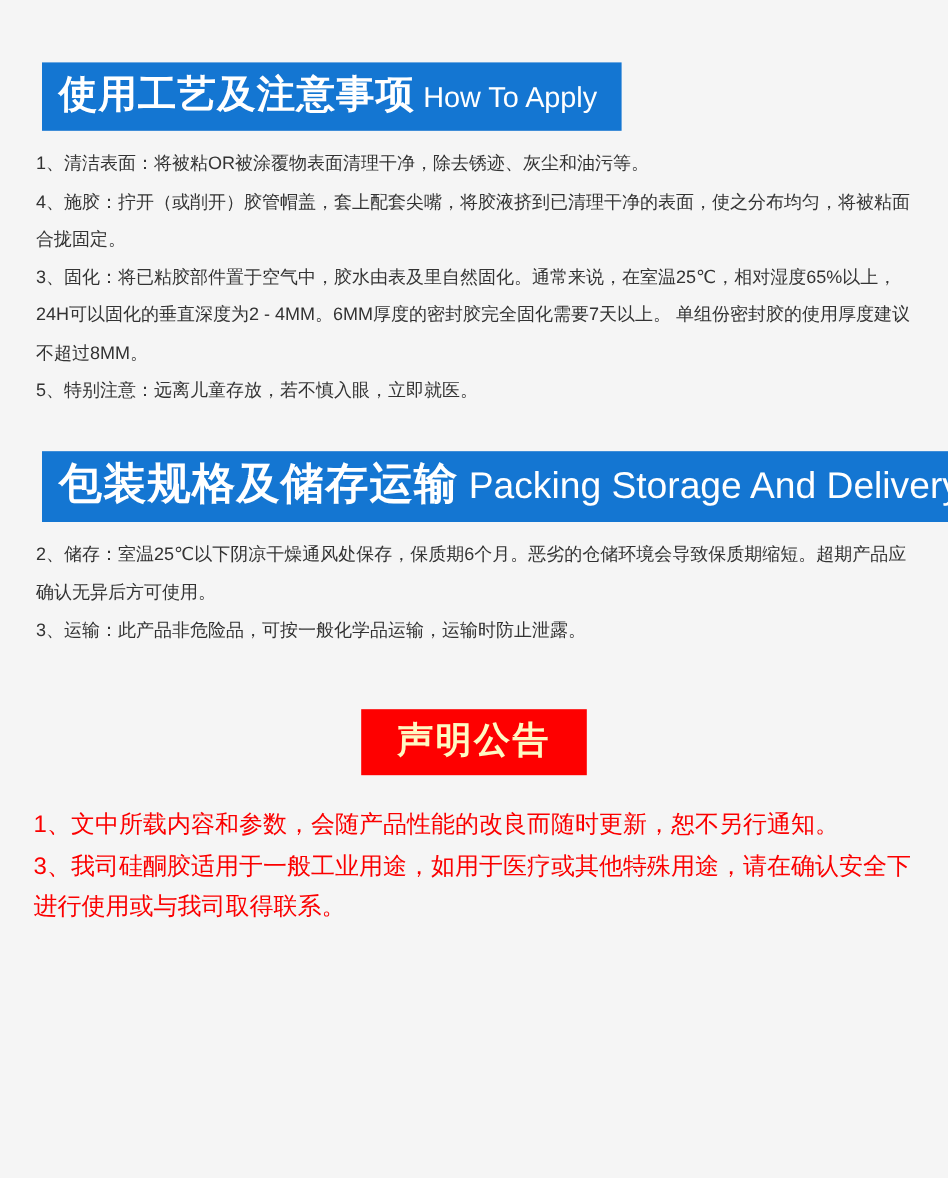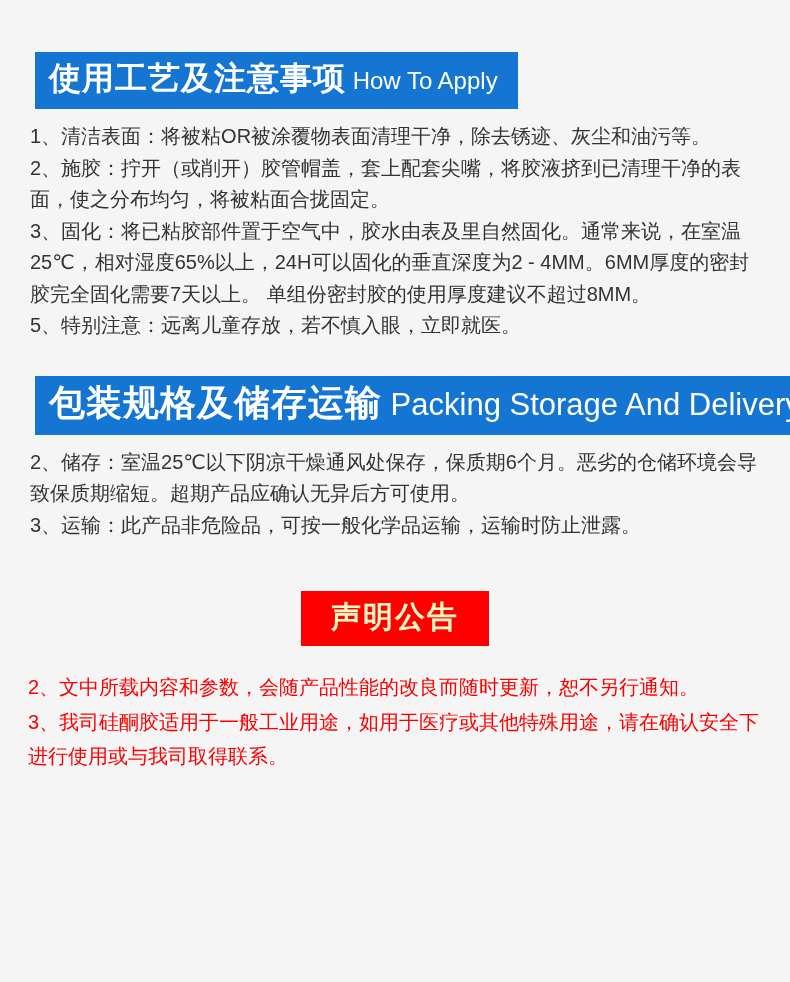--- a/index.html
+++ b/index.html
@@ -45,21 +45,21 @@
     margin: 50px auto 0 auto;
     padding: 6px 30px 8px 30px;
     background: #fe0000;
     color: #fef9c3;
     font-size: 30px;
     font-weight: bold;
     letter-spacing: 2px;
   }
   .body-text {
     padding: 12px 28px 0 30px;
-    font-size: 20px;
+    font-size: 15px;
     line-height: 31.5px;
     color: #333333;
   }
   .body-text p {
     margin: 0;
     white-space: pre-wrap;
   }
   .notice-text {
     padding: 24px 26px 0 28px;
     font-size: 20px;
@@ -73,35 +73,35 @@
 </style>
 </head>
 <body>
 
 <div class="page">
 
   <section>
     <div class="banner banner-apply"><span class="zh">使用工艺及注意事项</span><span class="en"> How To Apply</span></div>
     <div class="body-text">
       <p>1、清洁表面：将被粘OR被涂覆物表面清理干净，除去锈迹、灰尘和油污等。</p>
-      <p>2、施胶：拧开（或削开）胶管帽盖，套上配套尖嘴，将胶液挤到已清理干净的表面，使之分布均匀，将被粘面合拢固定。</p>
+      <p>4、施胶：拧开（或削开）胶管帽盖，套上配套尖嘴，将胶液挤到已清理干净的表面，使之分布均匀，将被粘面合拢固定。</p>
       <p>3、固化：将已粘胶部件置于空气中，胶水由表及里自然固化。通常来说，在室温25℃，相对湿度65%以上，24H可以固化的垂直深度为2 - 4MM。6MM厚度的密封胶完全固化需要7天以上。 单组份密封胶的使用厚度建议不超过8MM。</p>
       <p>5、特别注意：远离儿童存放，若不慎入眼，立即就医。</p>
     </div>
   </section>
 
   <section>
     <div class="banner banner-packing"><span class="zh">包装规格及储存运输</span><span class="en"> Packing  Storage And Delivery</span></div>
     <div class="body-text">
       <p>2、储存：室温25℃以下阴凉干燥通风处保存，保质期6个月。恶劣的仓储环境会导致保质期缩短。超期产品应确认无异后方可使用。</p>
       <p>3、运输：此产品非危险品，可按一般化学品运输，运输时防止泄露。</p>
     </div>
   </section>
 
   <section>
     <div class="banner-notice">声明公告</div>
     <div class="notice-text">
-      <p>2、文中所载内容和参数，会随产品性能的改良而随时更新，恕不另行通知。</p>
+      <p>1、文中所载内容和参数，会随产品性能的改良而随时更新，恕不另行通知。</p>
       <p>3、我司硅酮胶适用于一般工业用途，如用于医疗或其他特殊用途，请在确认安全下进行使用或与我司取得联系。</p>
     </div>
   </section>
 
 </div>
 
 </body></html>

